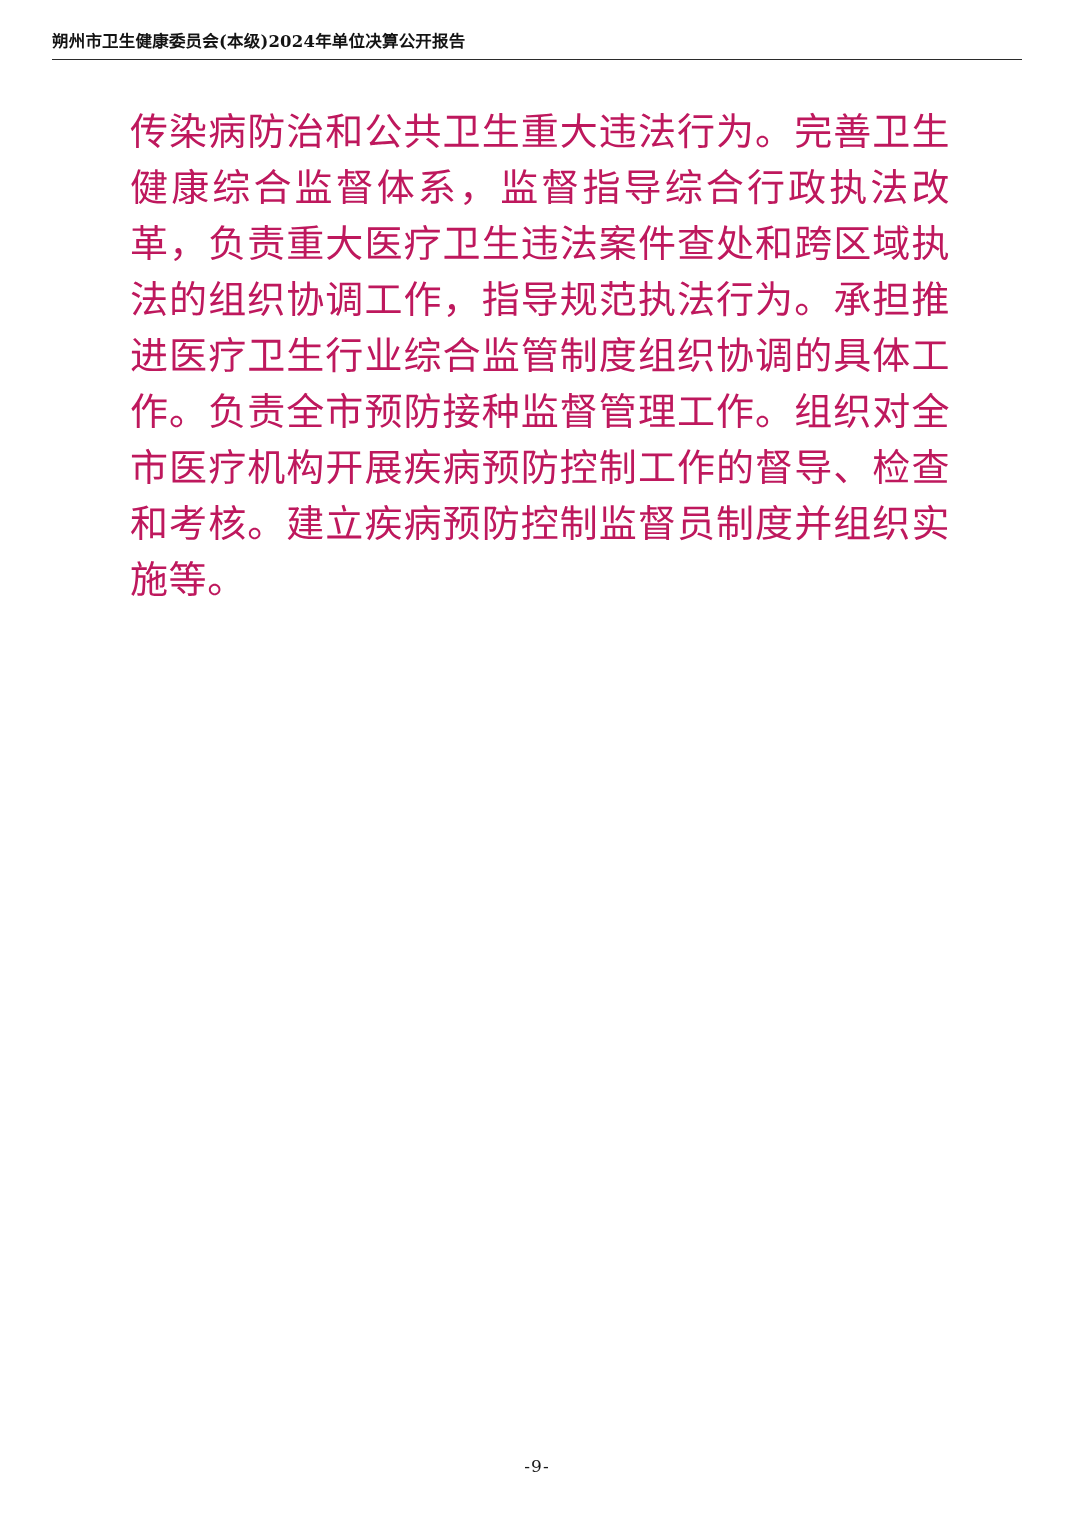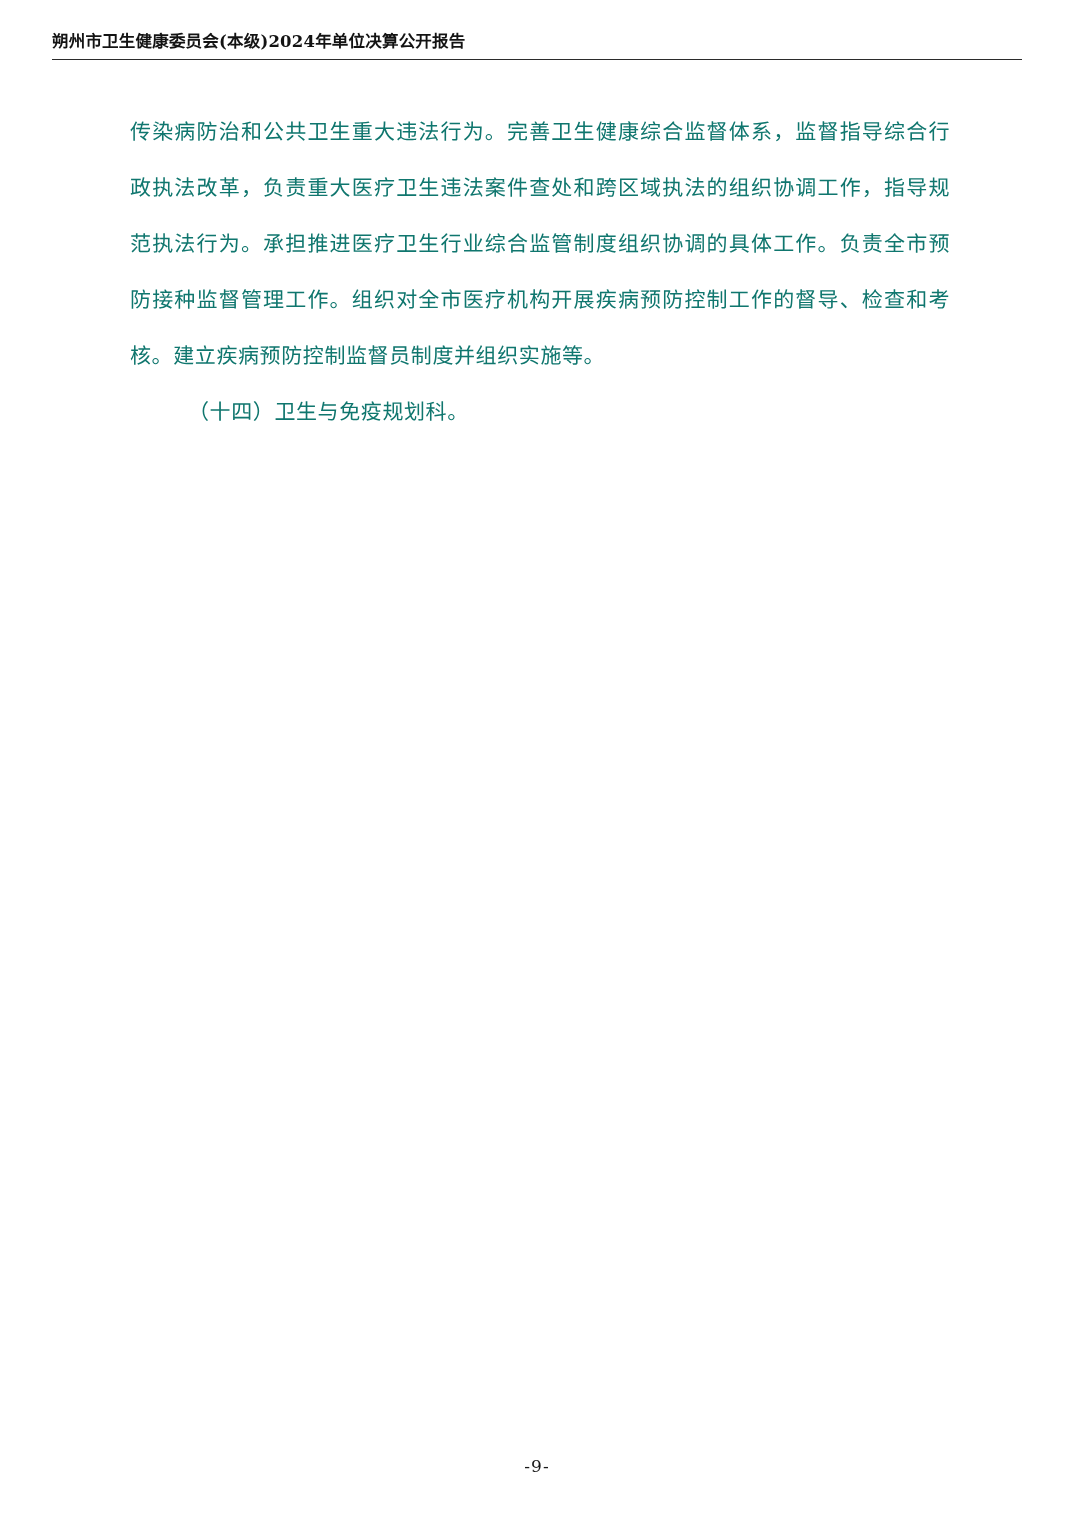--- a/index.html
+++ b/index.html
@@ -56,26 +56,26 @@
   
   .content {
     position: absolute;
     left: 130px;
     top: 96px;
     width: 820px;
   }
 
   p.para {
     margin: 0 0 0 0;
-    font-size: 21px;
+    font-size: 38px;
     line-height: 56px;
     text-align: justify;
     text-justify: inter-ideograph;
     letter-spacing: 0.6px;
-    color: #0f766e;
+    color: #be185d;
     font-family: Liberation Sans, sans-serif;
   }
   p.indent {
     text-indent: 58px;
   }
 
   
   .footer {
     position: absolute;
     left: 0;
@@ -95,20 +95,19 @@
 
 <div class="page">
 
   <div class="header">
     <div class="header-text">朔州市卫生健康委员会(本级)2024年单位决算公开报告</div>
     <div class="header-rule"></div>
   </div>
 
   <div class="content">
     <p class="para">传染病防治和公共卫生重大违法行为。完善卫生健康综合监督体系，监督指导综合行政执法改革，负责重大医疗卫生违法案件查处和跨区域执法的组织协调工作，指导规范执法行为。承担推进医疗卫生行业综合监管制度组织协调的具体工作。负责全市预防接种监督管理工作。组织对全市医疗机构开展疾病预防控制工作的督导、检查和考核。建立疾病预防控制监督员制度并组织实施等。</p>
-    <p class="para indent">（十四）卫生与免疫规划科。</p>
   </div>
 
   <div class="footer">
     <span class="page-num">-9-</span>
   </div>
 
 </div>
 
 </body></html>

